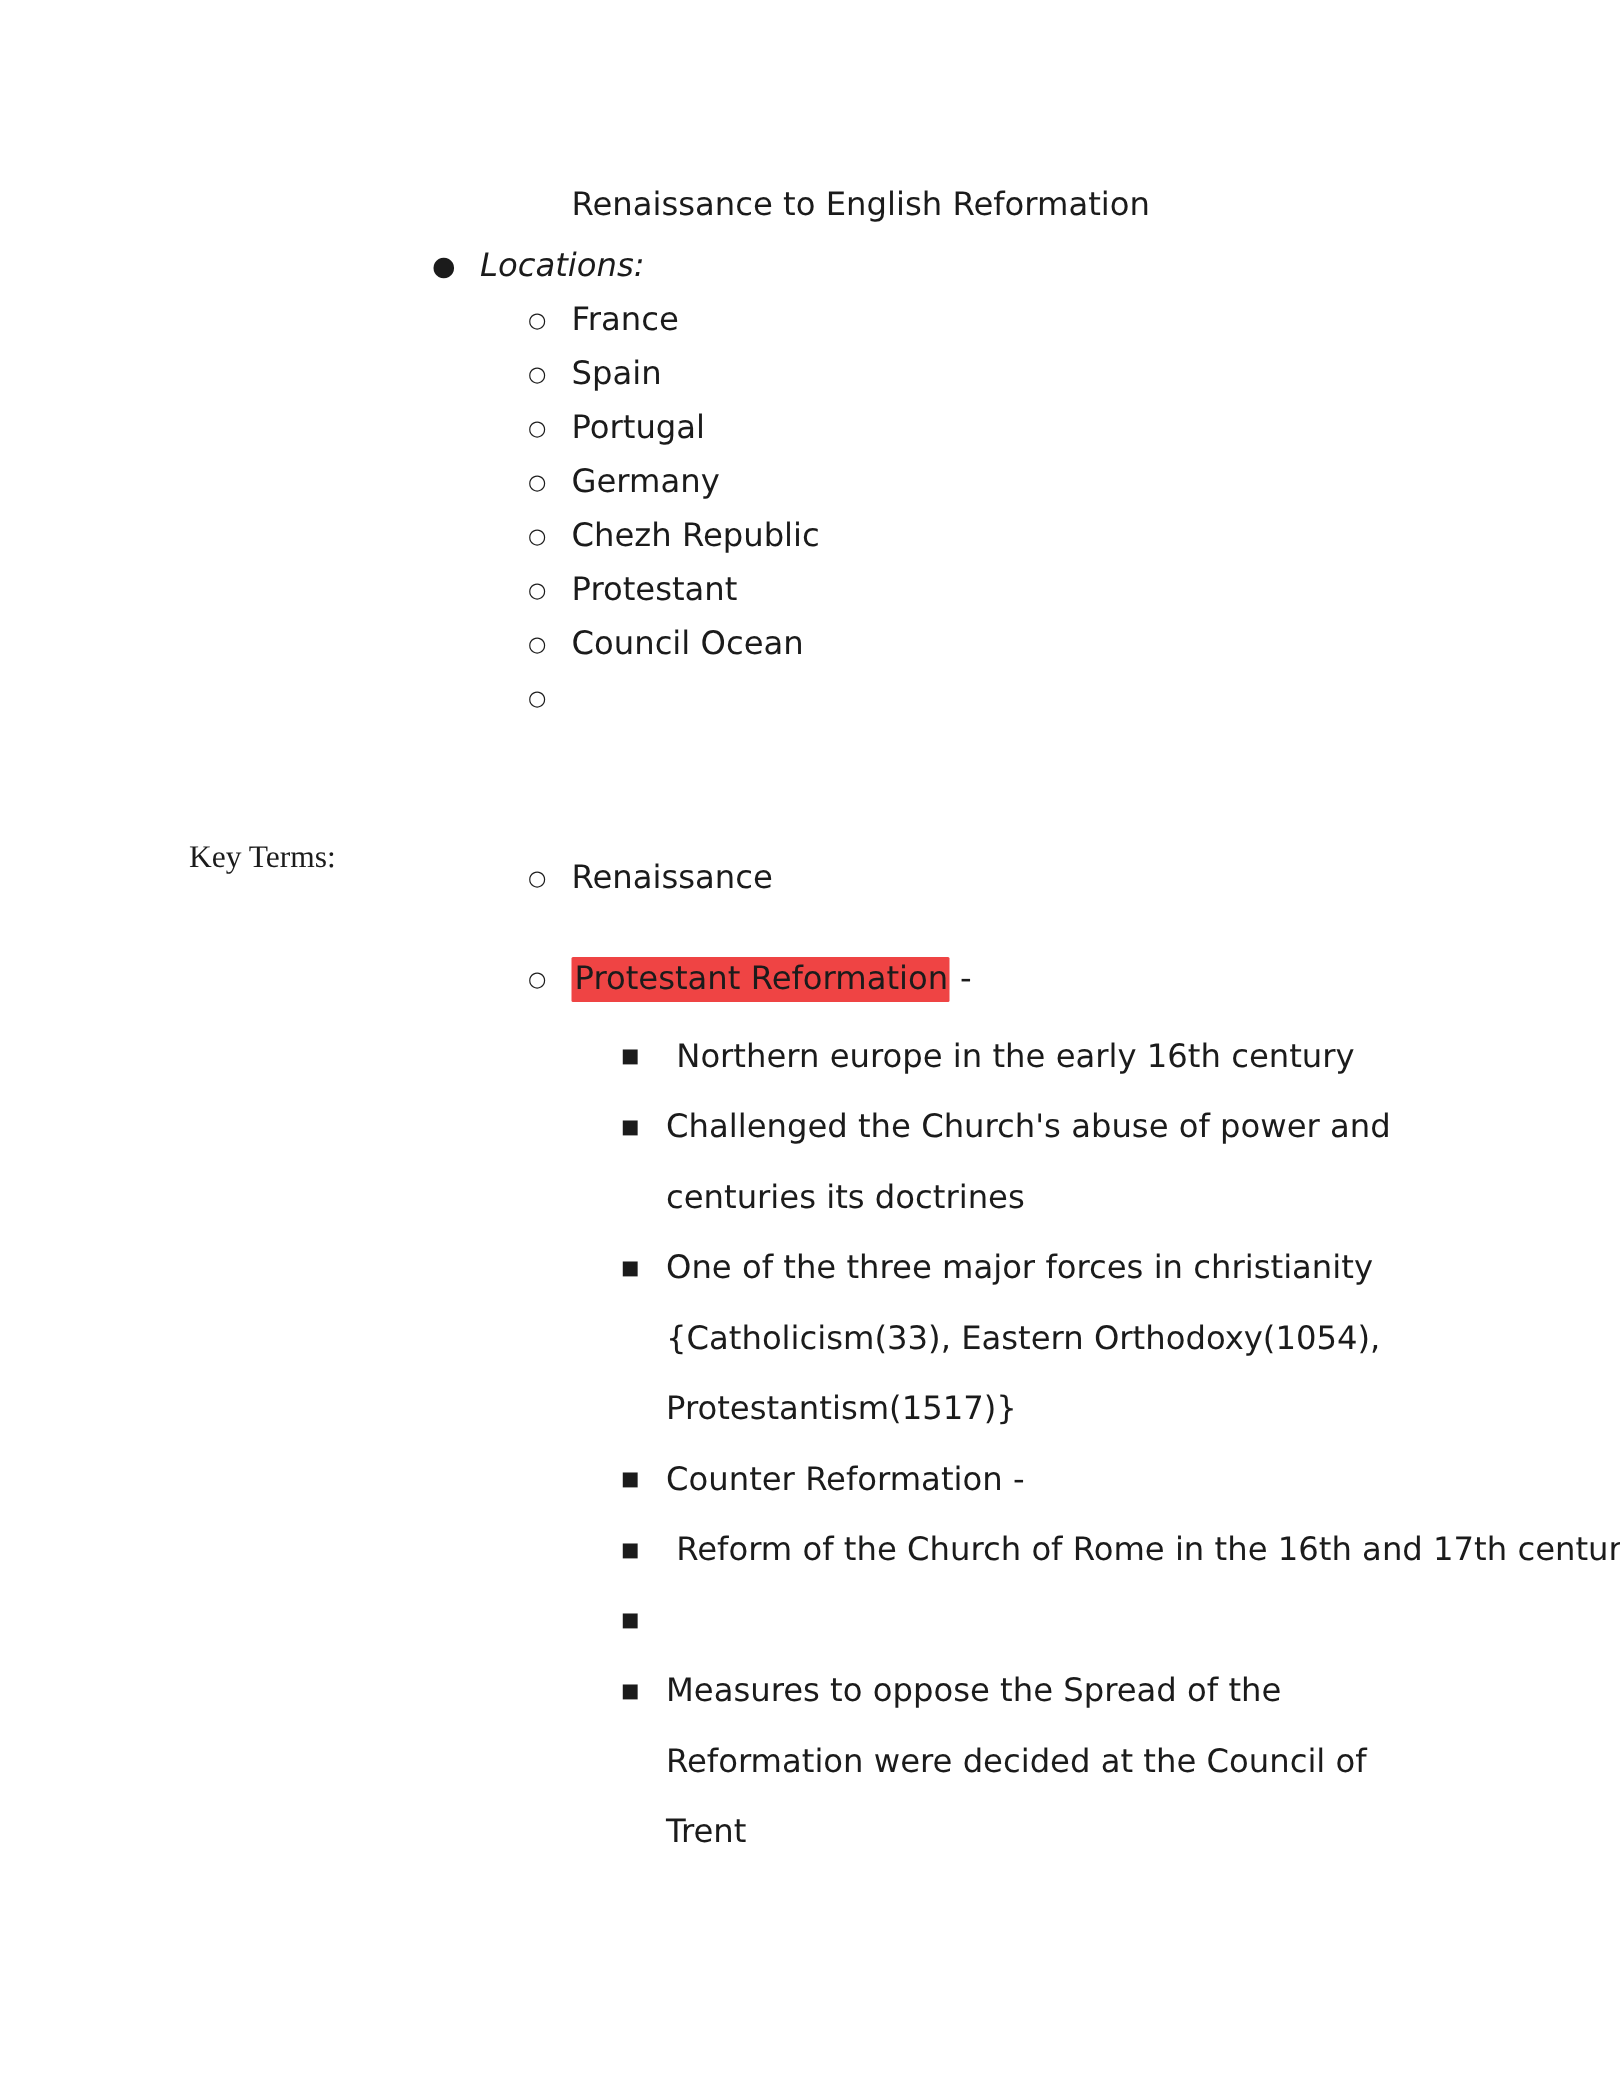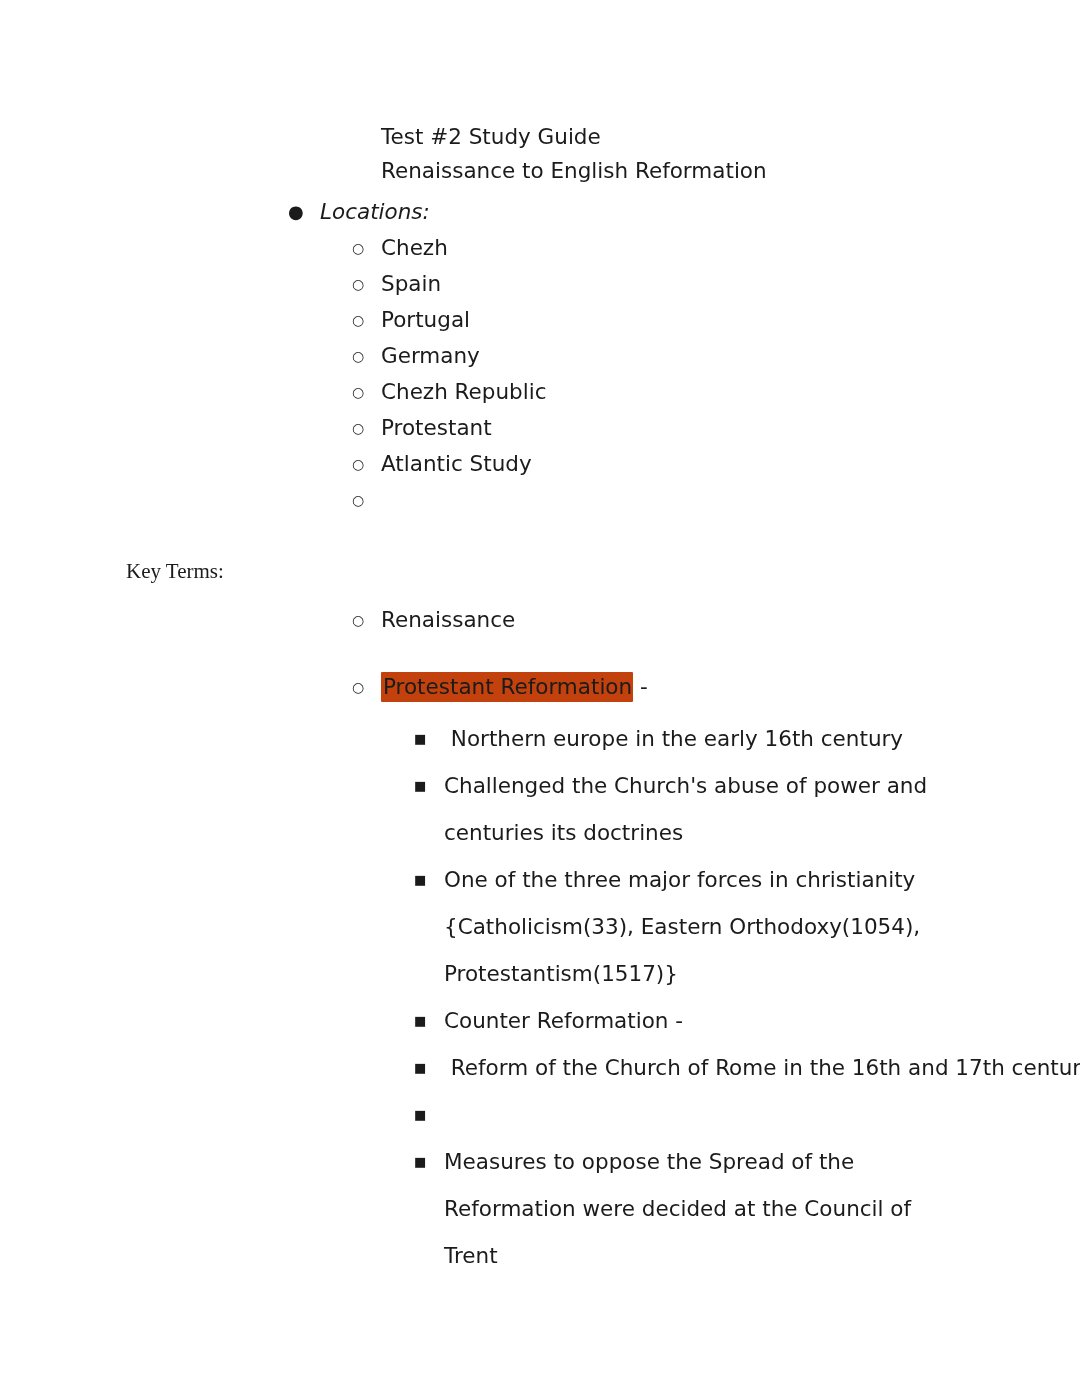--- a/index.html
+++ b/index.html
@@ -117,45 +117,44 @@
     left: 126px;
     top: 556px;
     font-size: 21px;
     line-height: 30px;
     white-space: nowrap;
     font-family: Liberation Serif, serif;
   }
 
   
   .hl {
-    background-color: #c2410c;
+    background-color: #ef4444;
     padding: 2px 1px 3px 2px;
     border-radius: 1px;
   }
 
   .lead-space { white-space: pre; }
 </style>
 </head>
 <body>
 
 <div class="page">
 
   <div class="doc">
 
-    <div class="title-line">Test #2 Study Guide</div>
     <div class="title-line">Renaissance to English Reformation</div>
 
     <div class="row lvl1">
       <span class="bullet">●</span>
       <span class="txt">Locations:</span>
     </div>
 
     <div class="row lvl2">
       <span class="bullet">○</span>
-      <span class="txt">Chezh</span>
+      <span class="txt">France</span>
     </div>
     <div class="row lvl2">
       <span class="bullet">○</span>
       <span class="txt">Spain</span>
     </div>
     <div class="row lvl2">
       <span class="bullet">○</span>
       <span class="txt">Portugal</span>
     </div>
     <div class="row lvl2">
@@ -165,21 +164,21 @@
     <div class="row lvl2">
       <span class="bullet">○</span>
       <span class="txt">Chezh Republic</span>
     </div>
     <div class="row lvl2">
       <span class="bullet">○</span>
       <span class="txt">Protestant</span>
     </div>
     <div class="row lvl2">
       <span class="bullet">○</span>
-      <span class="txt">Atlantic Study</span>
+      <span class="txt">Council Ocean</span>
     </div>
     <div class="row lvl2">
       <span class="bullet">○</span>
     </div>
 
     <div class="row lvl2" style="margin-top:84px;">
       <span class="bullet">○</span>
       <span class="txt">Renaissance</span>
     </div>
 

